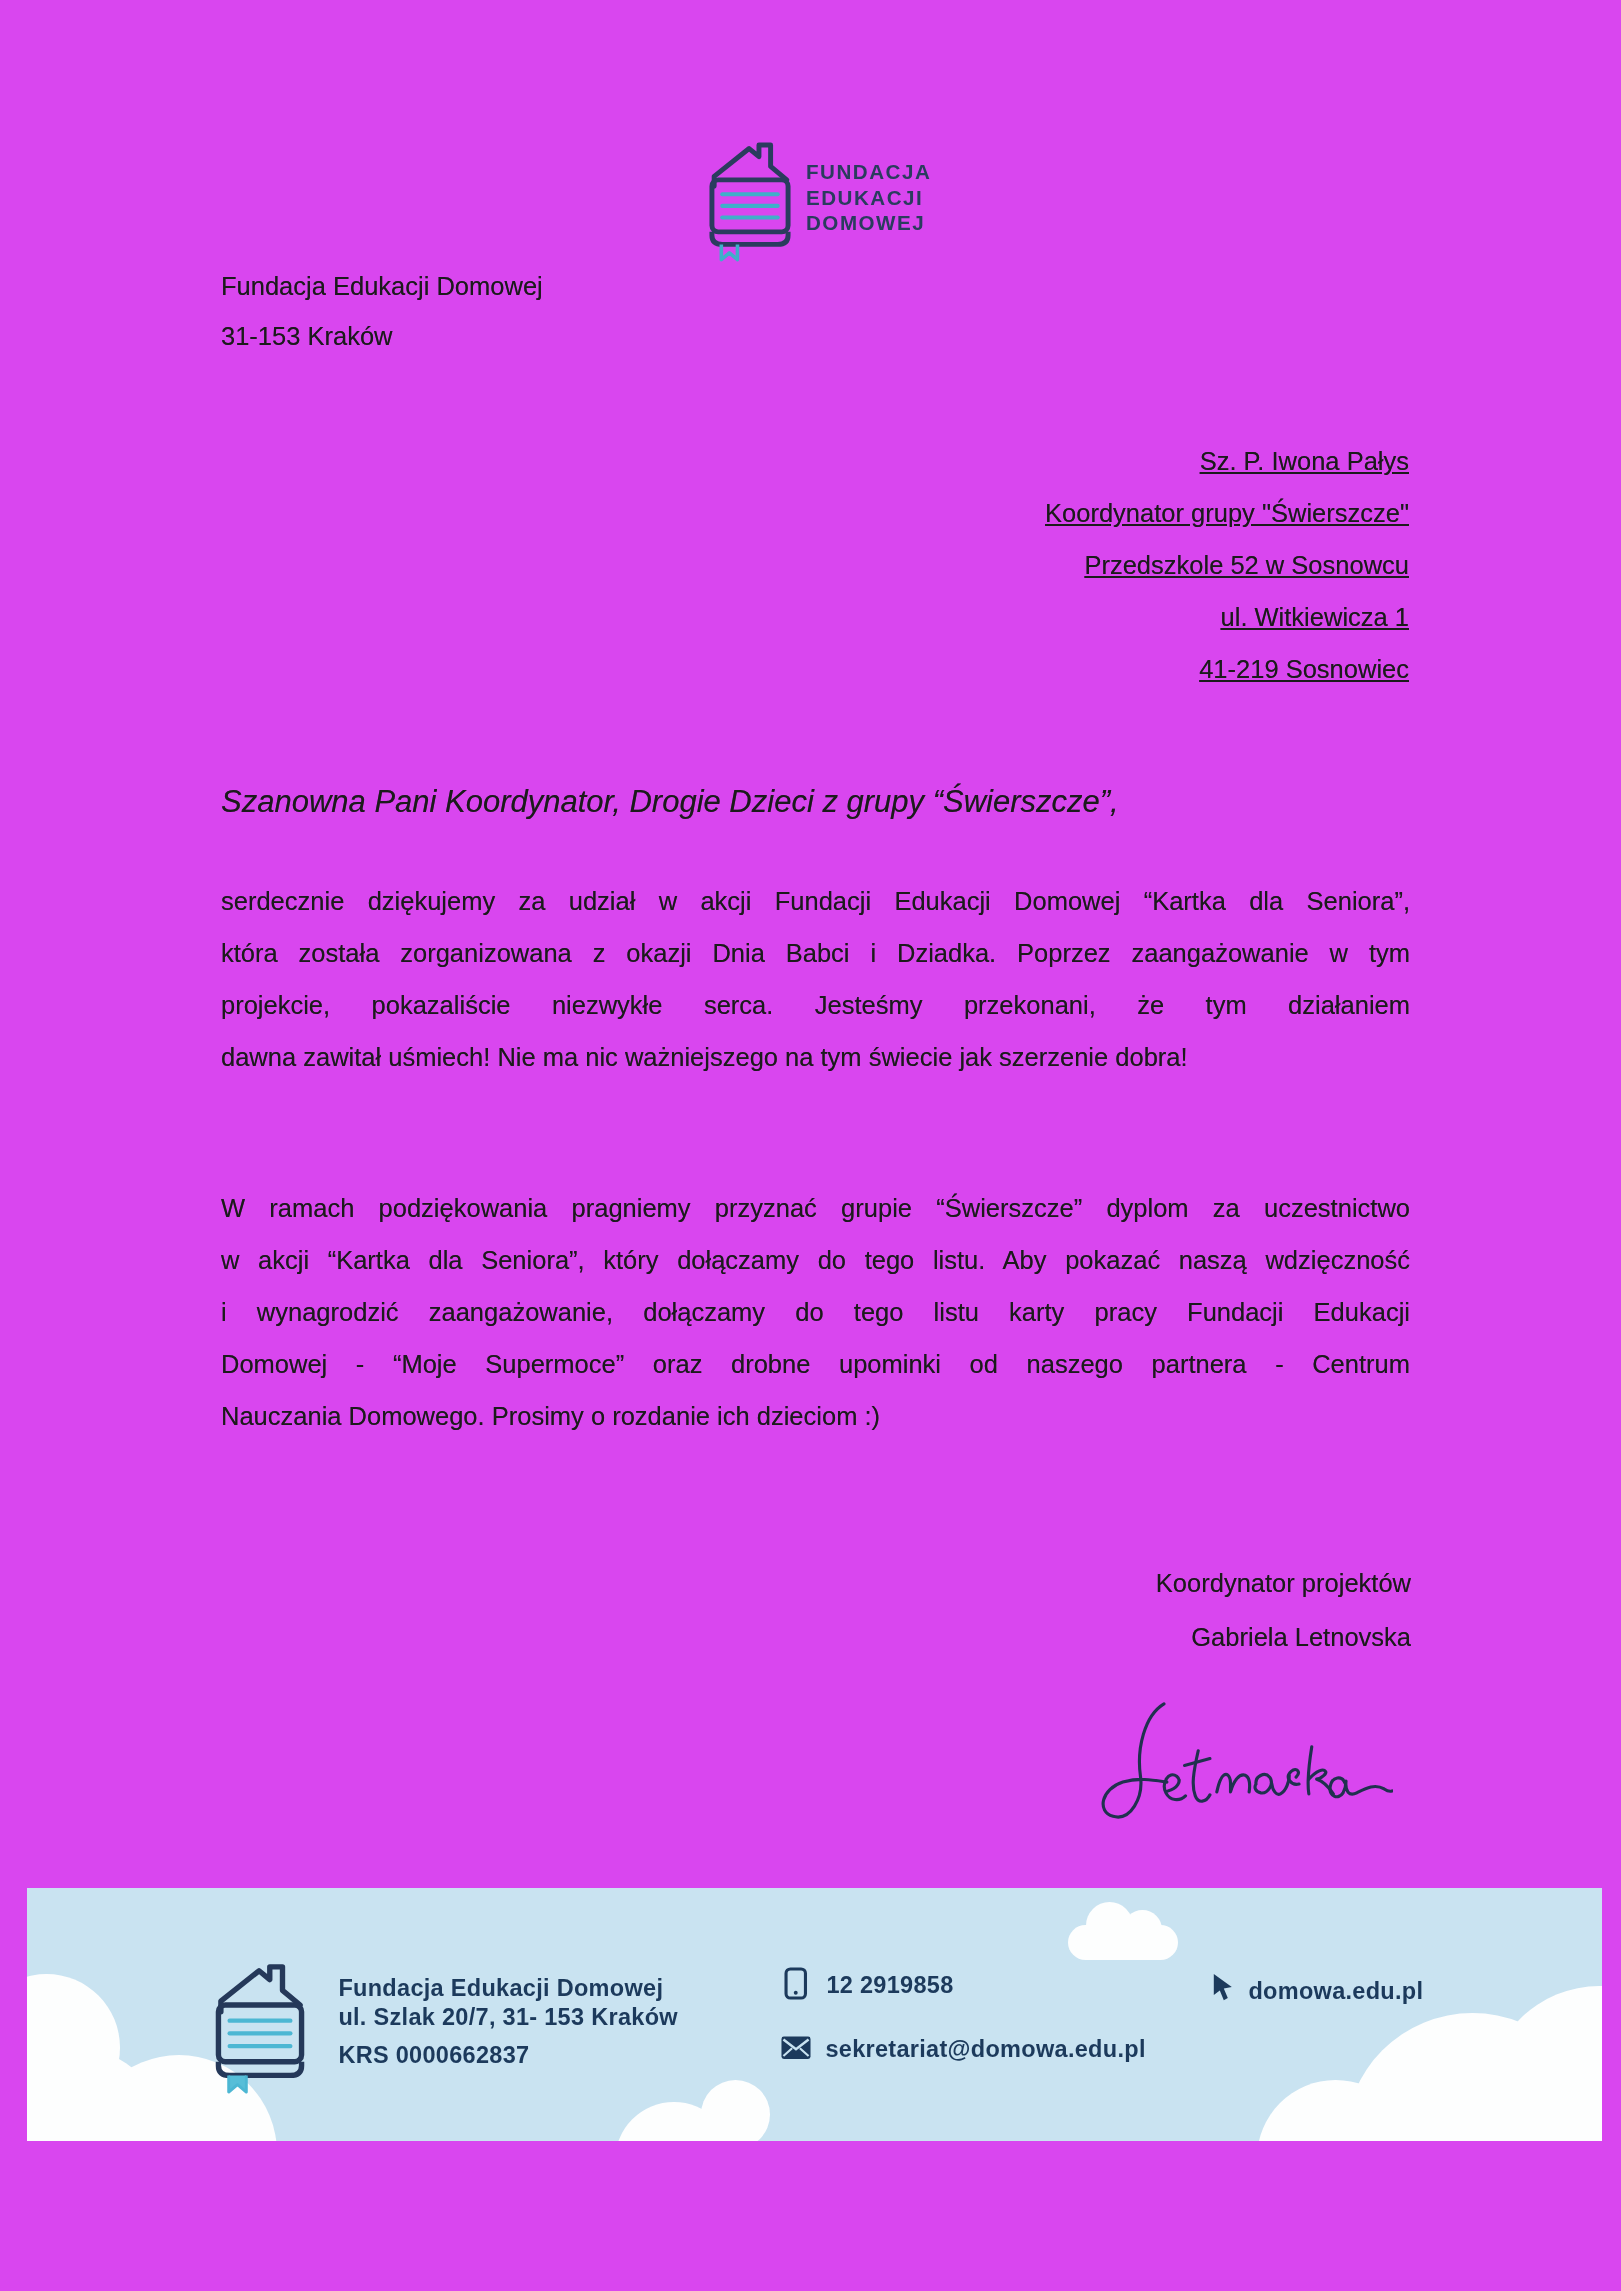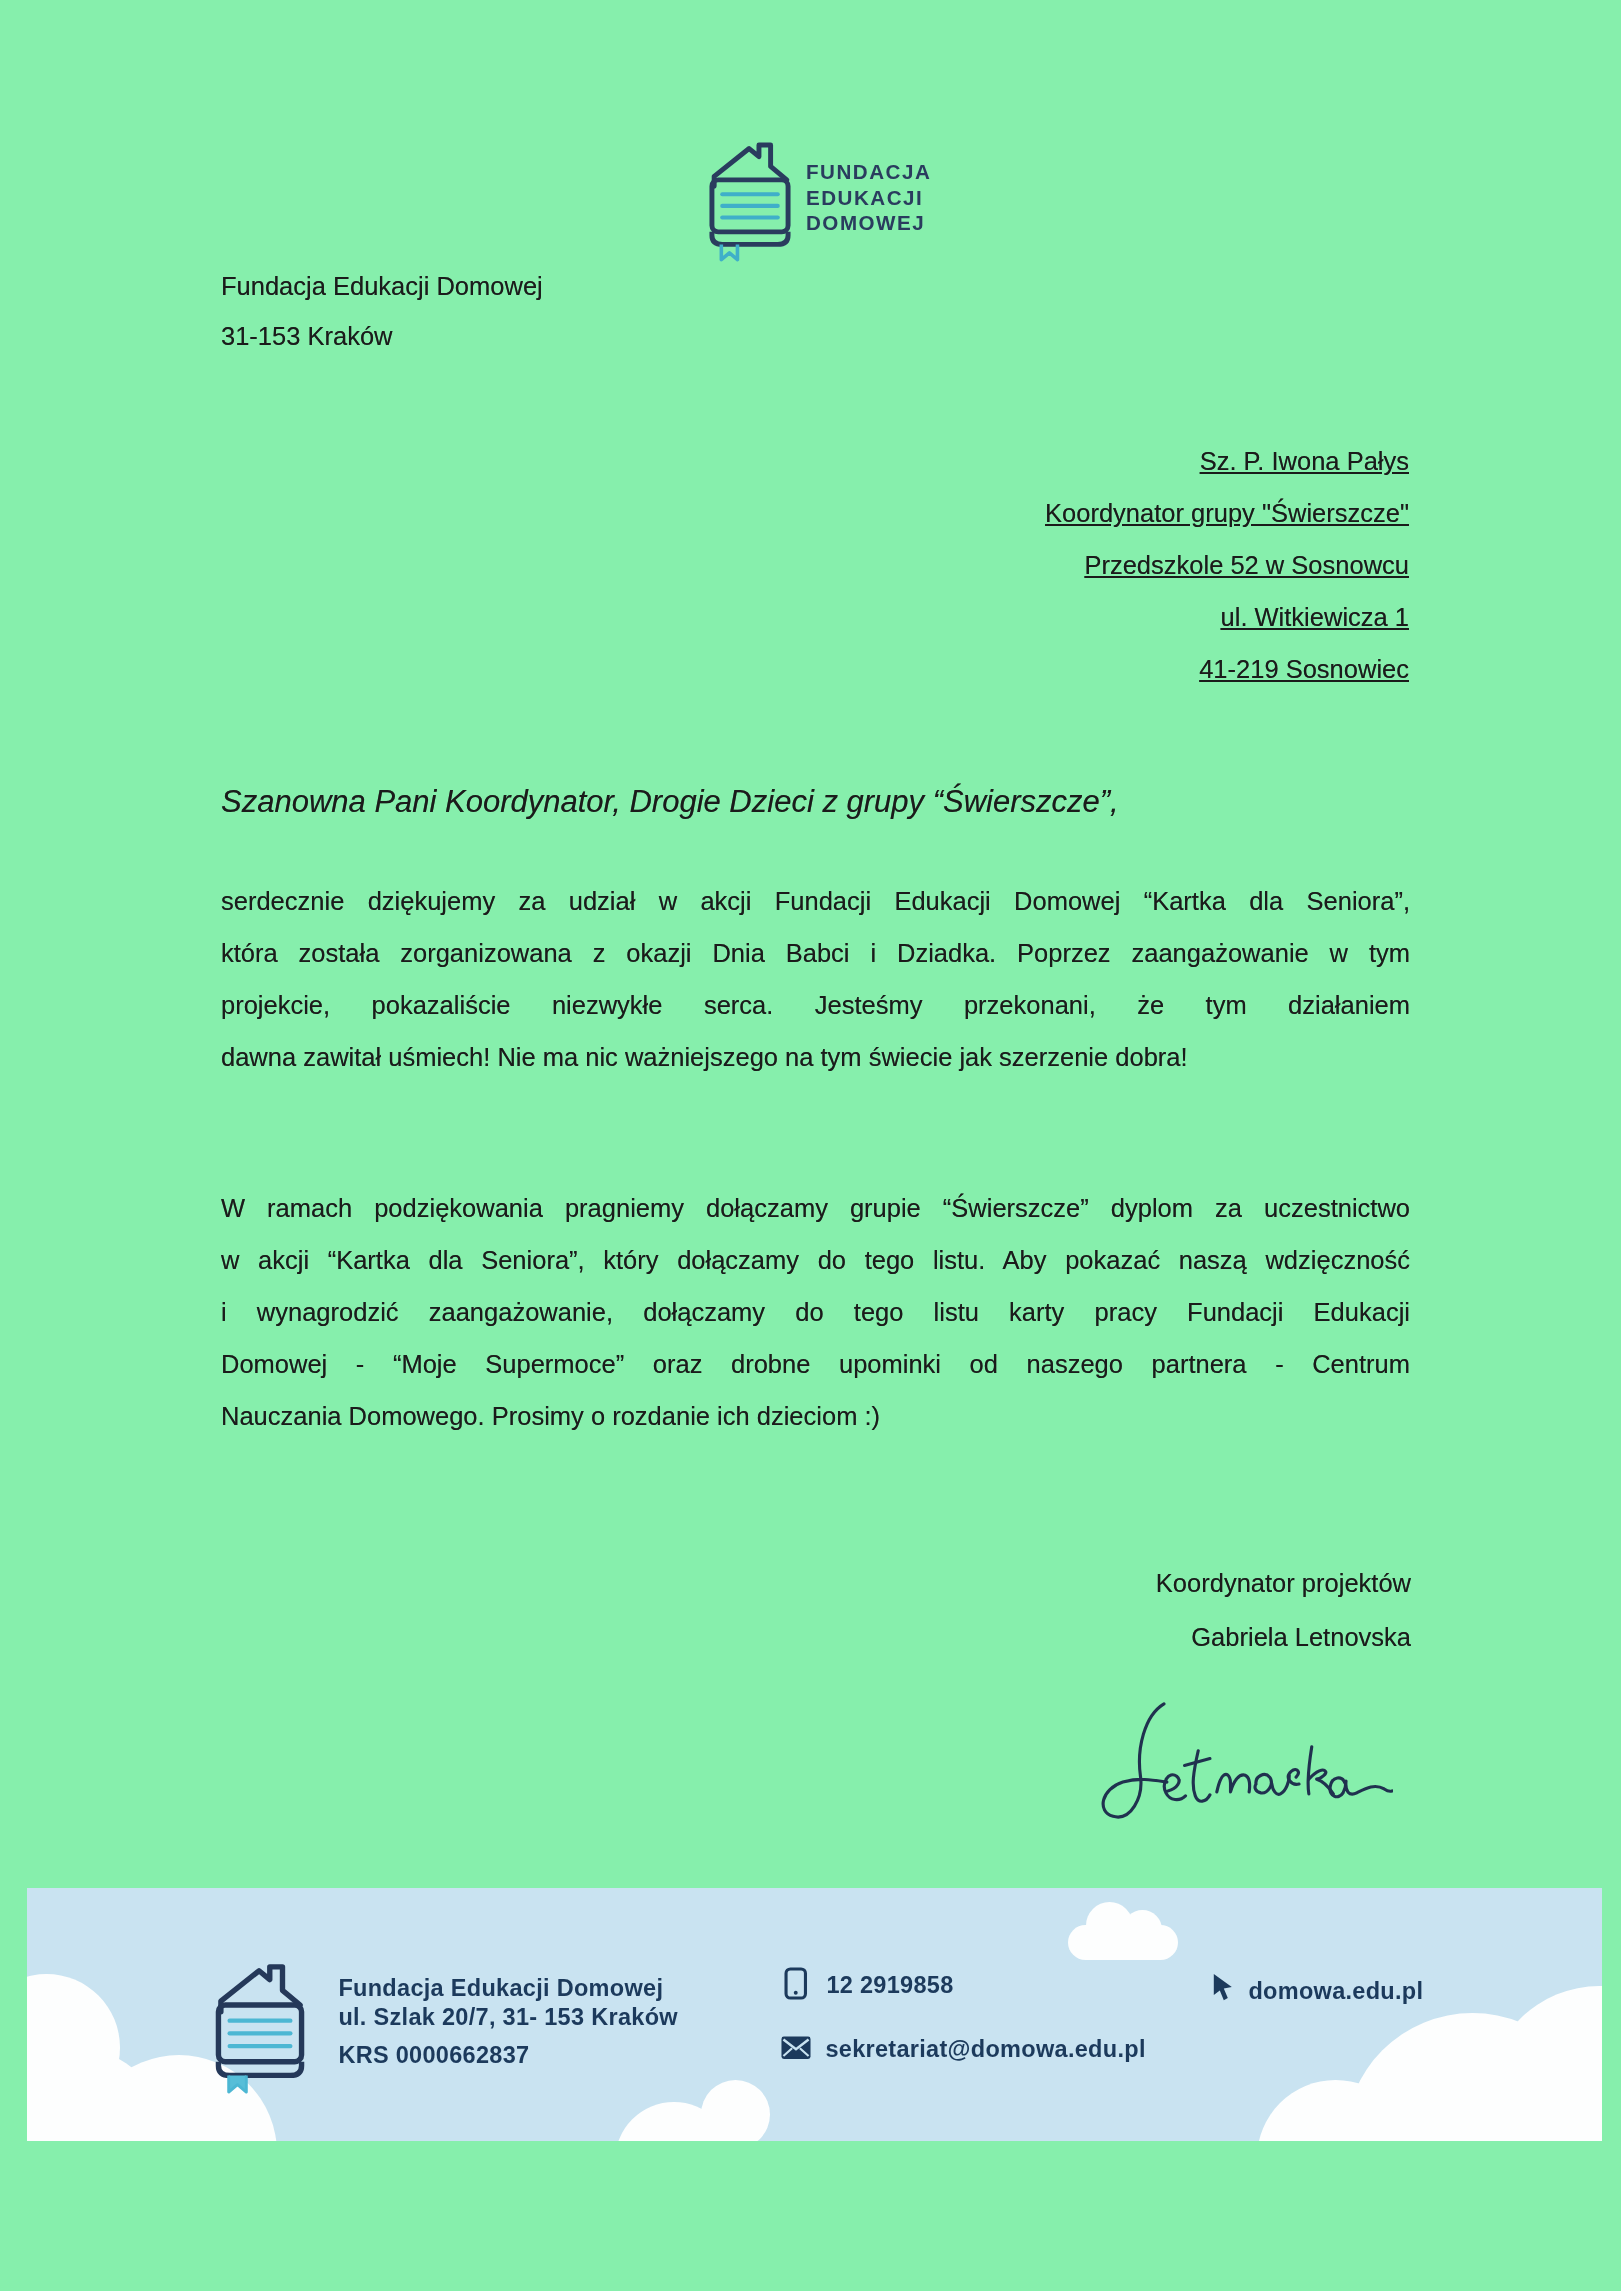--- a/index.html
+++ b/index.html
@@ -1,16 +1,16 @@
 <!DOCTYPE html>
 <html><head>
 <meta charset="utf-8">
 <style>
   html,body{margin:0;padding:0;background:#e9e9e9;}
-  #page{position:relative;width:1621px;height:2292px;background:#86efac;overflow:hidden;
+  #page{position:relative;width:1621px;height:2292px;background:#d946ef;overflow:hidden;
         font-family:"Liberation Sans","DejaVu Sans",sans-serif;color:#1b1b1b;}
   .abs{position:absolute;}
   
   .lh-text{left:806px;top:159px;font-size:20.6px;font-weight:700;letter-spacing:1.5px;
            line-height:25.5px;color:#2a3c5e;}
   
   .sender{left:221px;top:261px;font-size:25.5px;line-height:50px;}
   .recipient{right:212px;top:435px;font-size:25.5px;line-height:52px;text-align:right;text-decoration:underline;}
   .salutation{left:221px;top:784px;font-size:31px;font-style:italic;}
   
@@ -65,21 +65,21 @@
   <div class="abs salutation scan">Szanowna Pani Koordynator, Drogie Dzieci z grupy “Świerszcze”,</div>
 
   <div class="abs par scan" style="top:875px;">
     <div class="j">serdecznie dziękujemy za udział w akcji Fundacji Edukacji Domowej “Kartka dla Seniora”,</div>
     <div class="j">która została zorganizowana z okazji Dnia Babci i Dziadka. Poprzez zaangażowanie w tym</div>
     <div class="j">projekcie, pokazaliście niezwykłe serca. Jesteśmy przekonani, że tym działaniem</div>
     <div>dawna zawitał uśmiech! Nie ma nic ważniejszego na tym świecie jak szerzenie dobra!</div>
   </div>
 
   <div class="abs par scan" style="top:1182px;">
-    <div class="j">W ramach podziękowania pragniemy dołączamy grupie “Świerszcze” dyplom za uczestnictwo</div>
+    <div class="j">W ramach podziękowania pragniemy przyznać grupie “Świerszcze” dyplom za uczestnictwo</div>
     <div class="j">w akcji “Kartka dla Seniora”, który dołączamy do tego listu. Aby pokazać naszą wdzięczność</div>
     <div class="j">i wynagrodzić zaangażowanie, dołączamy do tego listu karty pracy Fundacji Edukacji</div>
     <div class="j">Domowej - “Moje Supermoce” oraz drobne upominki od naszego partnera - Centrum</div>
     <div>Nauczania Domowego. Prosimy o rozdanie ich dzieciom :)</div>
   </div>
 
   <div class="abs signoff scan">
     <div>Koordynator projektów</div>
     <div>Gabriela Letnovska</div>
   </div>

